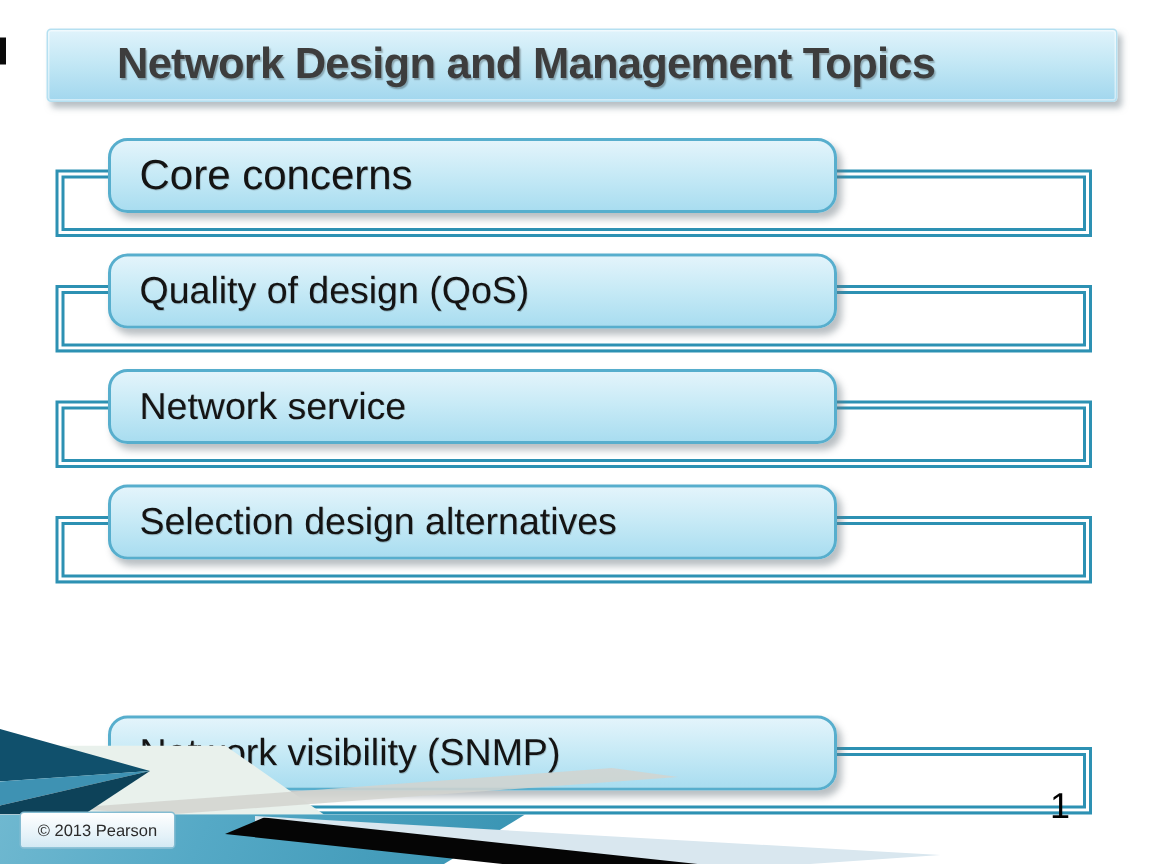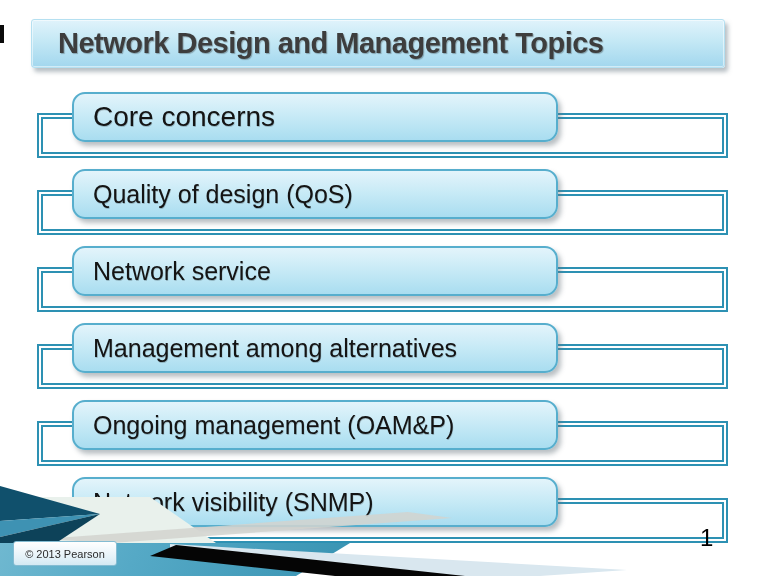--- a/index.html
+++ b/index.html
@@ -10,20 +10,21 @@
   }
   
   .edge-mark{position:absolute;left:0;top:25px;width:4px;height:18px;background:#0a0a0a;}
 
   
   .title-bar{
     position:absolute;left:31px;top:19px;width:692px;height:47px;
     background:linear-gradient(180deg,#e0f3fb 0%,#c4e8f5 45%,#a2d7ee 100%);
     border:1px solid #b5e0f1;border-radius:3px;
     box-shadow:3px 4px 4px rgba(125,140,150,.55), 0 0 0 1px rgba(255,255,255,.5) inset;
+    padding-left:20px;
   }
   .title-bar .title-text{
     display:block;line-height:46px;padding-left:26px;
     font-size:29px;font-weight:bold;color:#3d3d3d;letter-spacing:-.5px;
     text-shadow:1px 1px 1px rgba(0,0,0,.28);
     white-space:nowrap;
   }
 
   
   .topic-item{position:absolute;left:0;width:768px;height:58px;border-radius:30px;}
@@ -103,30 +104,24 @@
   <div class="topic-item" style="top:246px">
     <div class="back-rect"></div>
     <div class="pill">
       <span class="pill-text">Network service</span>
     </div>
   </div>
 
   <div class="topic-item" style="top:323px">
     <div class="back-rect"></div>
     <div class="pill">
-      <span class="pill-text">Management among alternatives</span>
+      <span class="pill-text">Selection design alternatives</span>
     </div>
   </div>
 
-  <div class="topic-item" style="top:400px">
-    <div class="back-rect"></div>
-    <div class="pill">
-      <span class="pill-text">Ongoing management (OAM&amp;P)</span>
-    </div>
-  </div>
 
   <div class="topic-item" style="top:477px">
     <div class="back-rect"></div>
     <div class="pill">
       <span class="pill-text">Network visibility (SNMP)</span>
     </div>
   </div>
 
   <div class="deco deco-mint"></div>
   <div class="deco deco-gray"></div>

